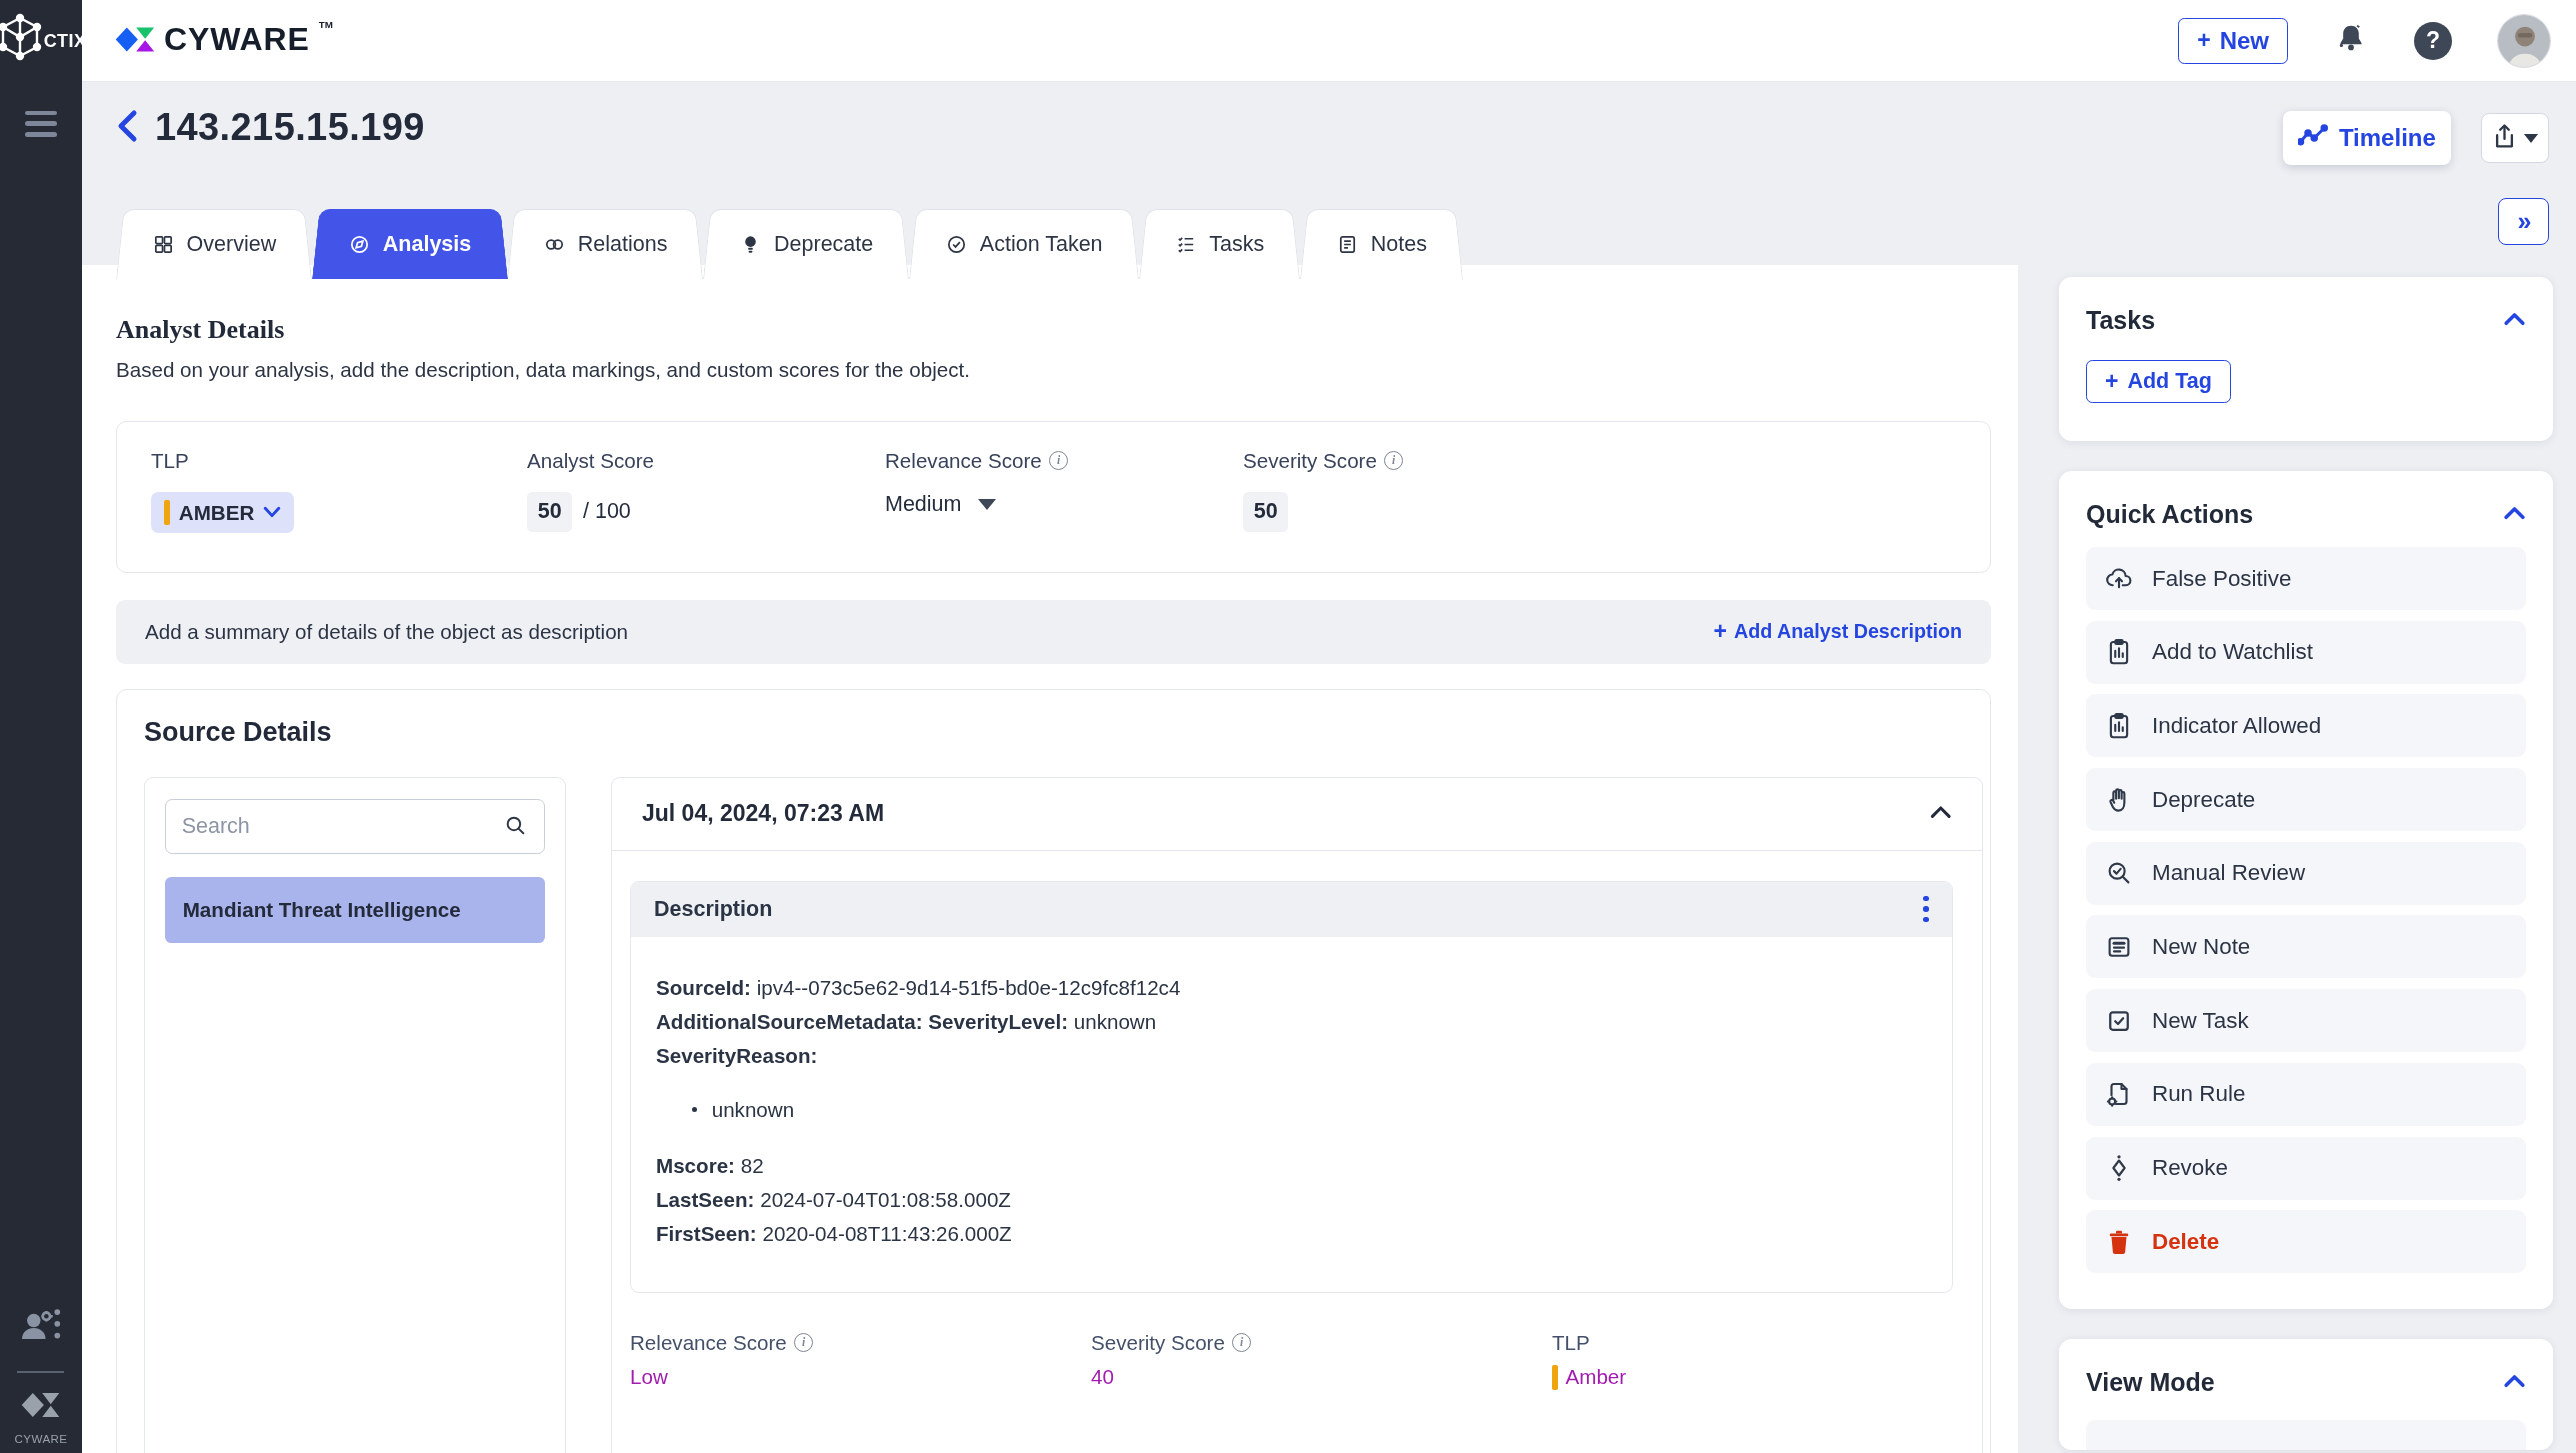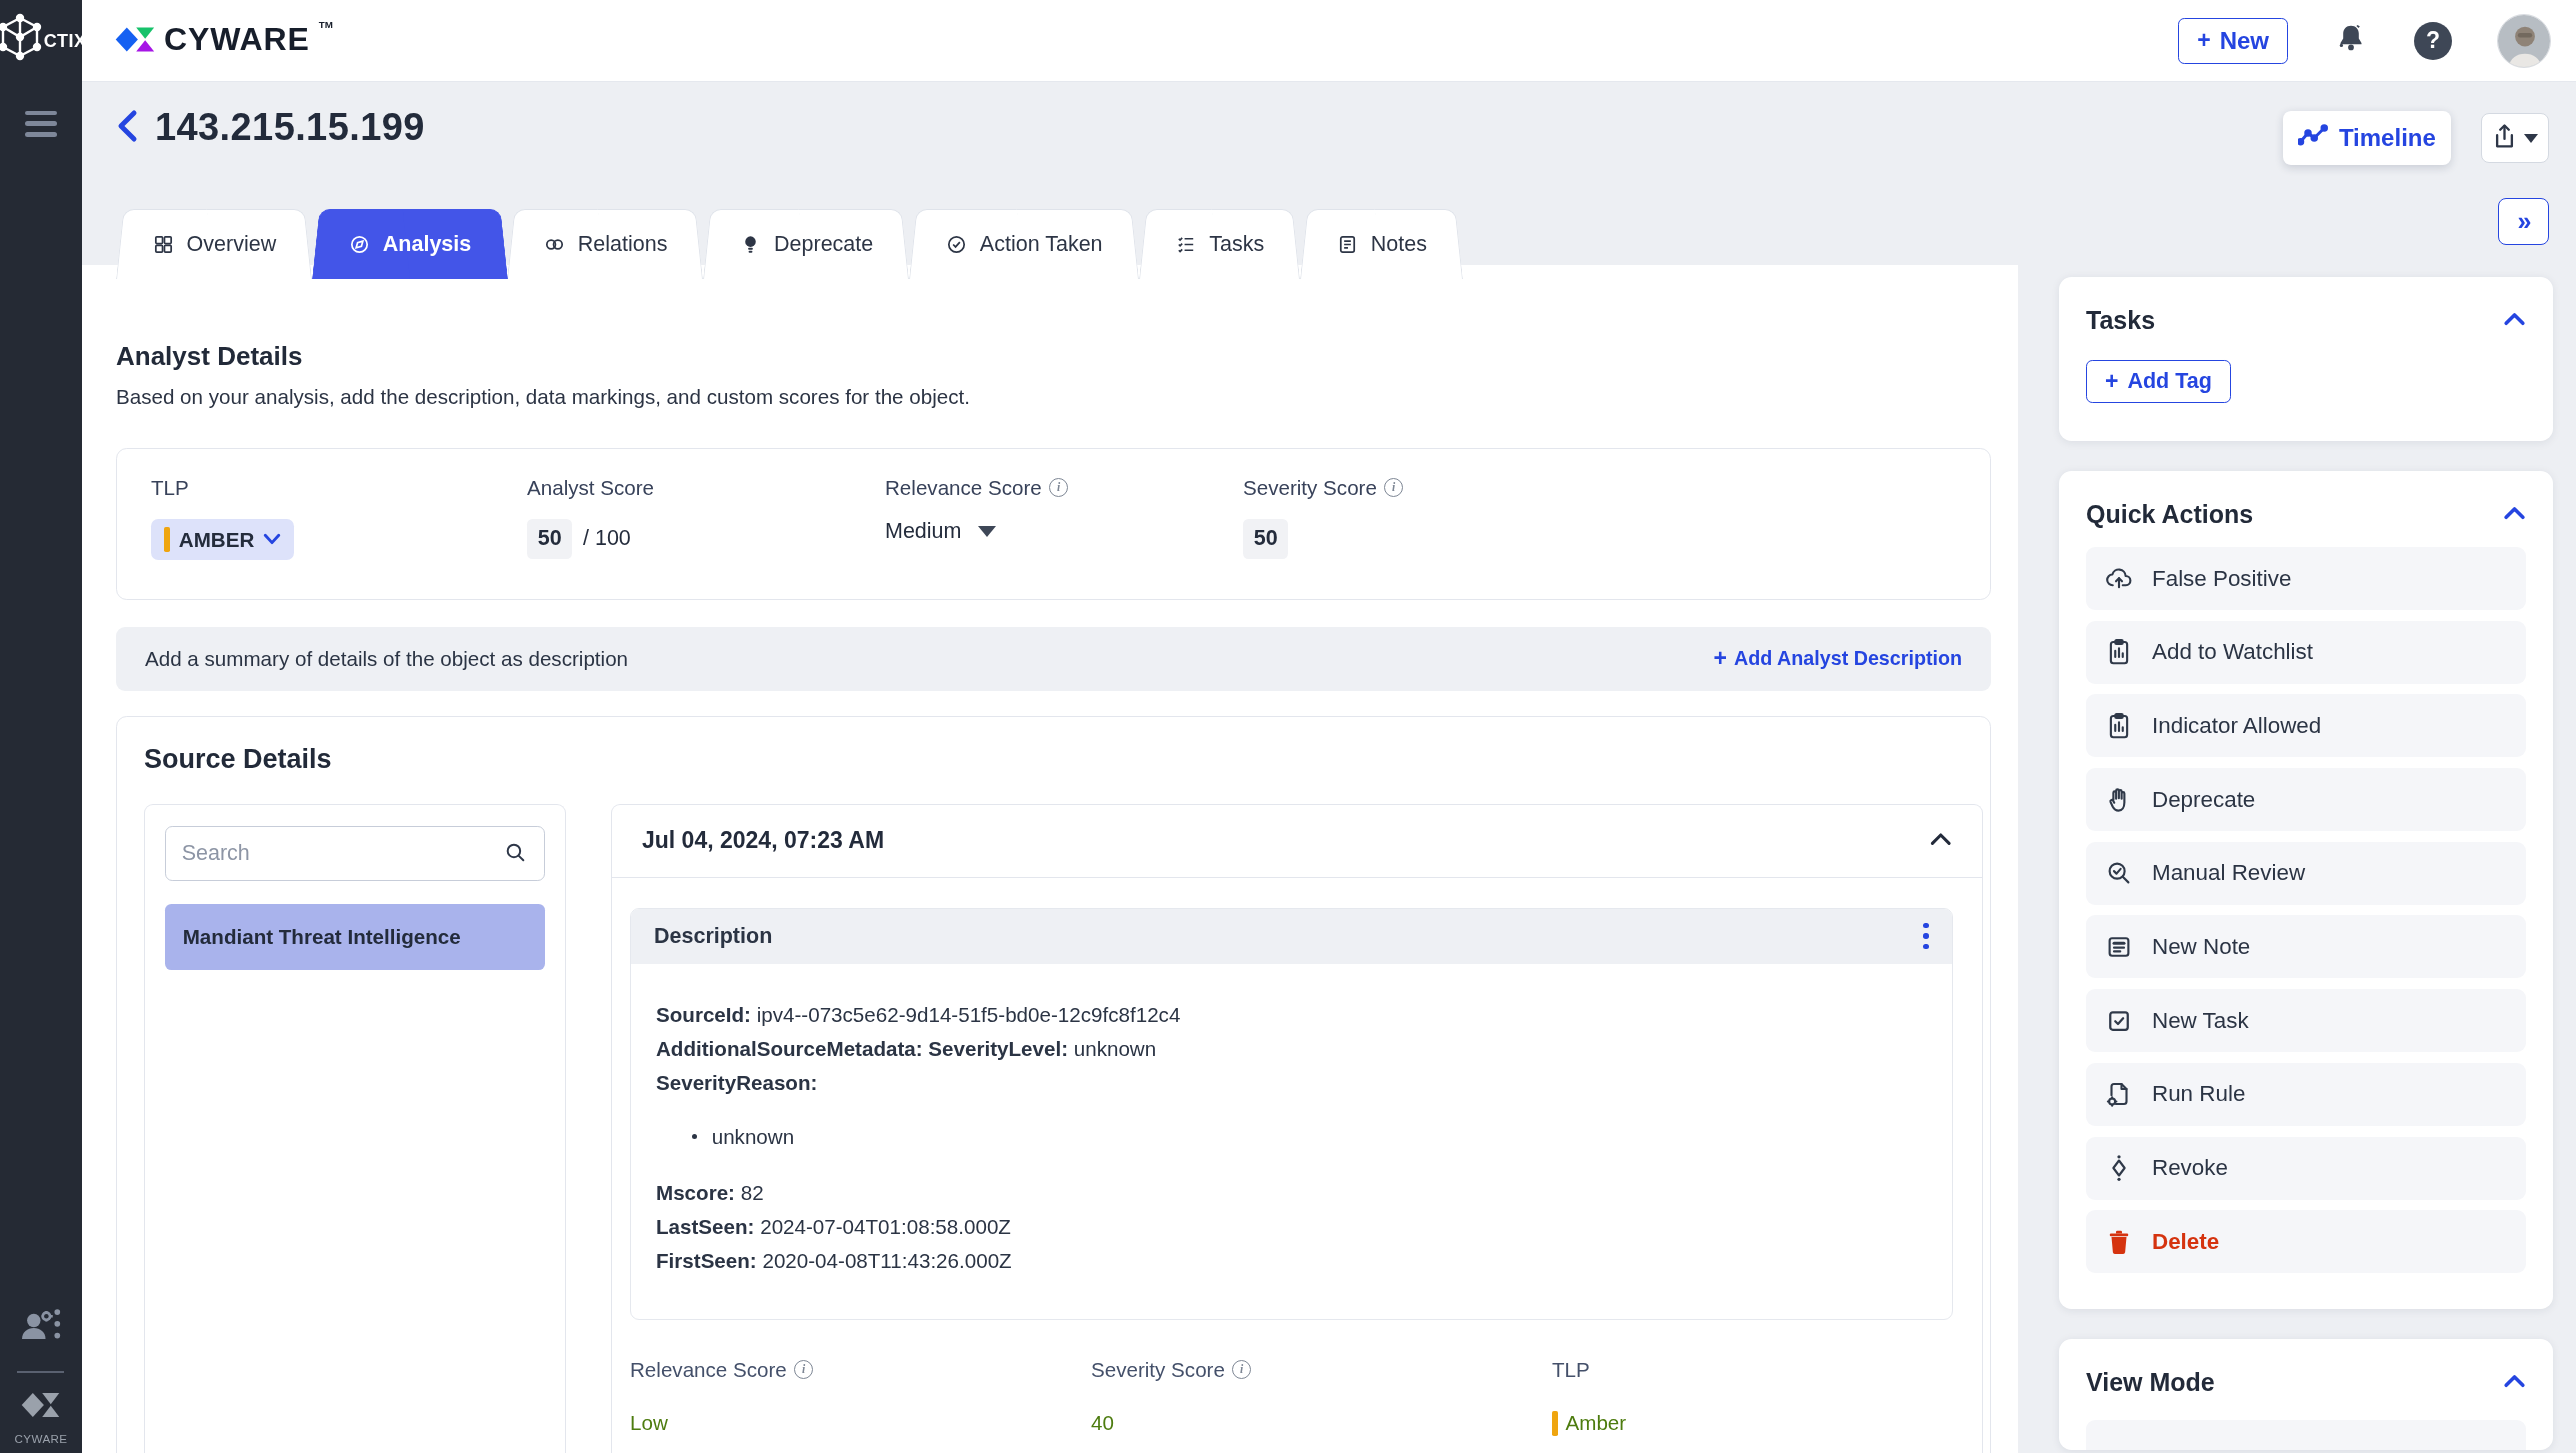--- a/index.html
+++ b/index.html
@@ -40,21 +40,21 @@
   .tab { position:relative; height:70px; display:flex; align-items:center; gap:11.6px; padding:0 36px; font-size:21.5px; color:#2d3545; cursor:pointer; z-index:1; }
   .tab::before, .tab::after { content:""; position:absolute; top:0; bottom:0; background:#fff; border:0.9px solid #dfe3ea; border-bottom:none; z-index:-1; }
   .tab::before { left:0; right:50%; border-right:none; border-radius:10.7px 0 0 0; transform:skewX(-6deg); transform-origin:bottom left; }
   .tab::after  { left:50%; right:0; border-left:none; border-radius:0 10.7px 0 0; transform:skewX(6deg); transform-origin:bottom right; }
   .tab.active { color:#fff; font-weight:600; z-index:2; }
   .tab.active::before, .tab.active::after { background:#4355e8; border-color:#4355e8; }
   .tab svg { flex:none; }
 
   
   .main { position:absolute; left:82px; top:265px; width:1936px; height:1189px; background:#fff; overflow:hidden; padding:0 27px 0 34px; }
-  .section-title { font-size:26px; font-weight:700; color:#222a39; margin-top:76px; }
+  .section-title { font-size:26px; font-weight:700; color:#222a39; margin-top:50px;font-family:Liberation Serif, serif; }
   .section-sub { font-size:20.6px; color:#2c3444; margin-top:12.5px; }
 
   .scores-card { margin-top:39px; border:0.9px solid #e3e6ed; border-radius:10.7px; height:152px; display:flex; padding:27px 0 0 34px; }
   .score-col { width:358px; }
   .score-label { font-size:20.6px; color:#38425a; display:flex; align-items:center; gap:7.2px; }
   .score-value { margin-top:19.7px; display:flex; align-items:center; gap:10.7px; font-size:21.5px; color:#242c3c; }
   .chip { background:#f1f2f5; border-radius:5.4px; padding:7.2px 10.7px; font-weight:700; font-size:21.5px; }
   .tlp-pill { display:inline-flex; align-items:center; gap:9px; background:#dde2fa; border-radius:7.2px; padding:8px 12.5px; cursor:pointer; }
   .tlp-bar { width:6.3px; height:25px; background:#efa50f; border-radius:1.8px; }
   .tlp-text { font-size:20.6px; font-weight:600; color:#242c3c; }
@@ -86,21 +86,21 @@
   .kebab i { width:5.4px; height:5.4px; border-radius:50%; background:#2545e0; }
   .inner-desc-body { padding:34px 25px 41px; }
   .d-line { font-size:20.6px; color:#2b3444; line-height:34px; }
   .d-line b { font-weight:700; }
   .d-bullets { margin:25px 0 27px 36px; }
   .d-bullet { display:flex; align-items:center; gap:14.3px; font-size:20.6px; color:#2b3444; }
   .d-bullet .dot { width:5.4px; height:5.4px; border-radius:50%; background:#2b3444; flex:none; }
 
   .fields-row { display:grid; grid-template-columns:461px 461px auto; margin:38px 29px 0 18px; }
   .field-label { font-size:20.6px; color:#44506a; display:flex; align-items:center; gap:7.2px; }
-  .field-value { margin-top:29px; font-size:20.6px; color:#4d7c0f; display:flex; align-items:center; }
+  .field-value { margin-top:10px; font-size:20.6px; color:#a21caf; display:flex; align-items:center; }
   .amber-bar { width:6.3px; height:25px; background:#efa50f; border-radius:1.8px; margin-right:7.2px; }
 
   
   .sidebar { position:absolute; left:2059px; top:277px; width:494px; }
   .card { background:#fff; border-radius:12.5px; box-shadow:0 1.8px 9px rgba(25,35,70,.08); padding:29px 27px; margin-bottom:30px; }
   .card-head { display:flex; align-items:center; }
   .card-title { font-size:25px; font-weight:700; color:#222a39; }
   .chev-blue { margin-left:auto; cursor:pointer; }
   .btn-add-tag { margin-top:25px; display:inline-flex; align-items:center; gap:9px; border:1.8px solid #2545e0; color:#2545e0; background:#fff; border-radius:6.3px; font-size:21.5px; font-weight:600; padding:8px 18px; cursor:pointer; }
   .qa-list { margin-top:18px; }

